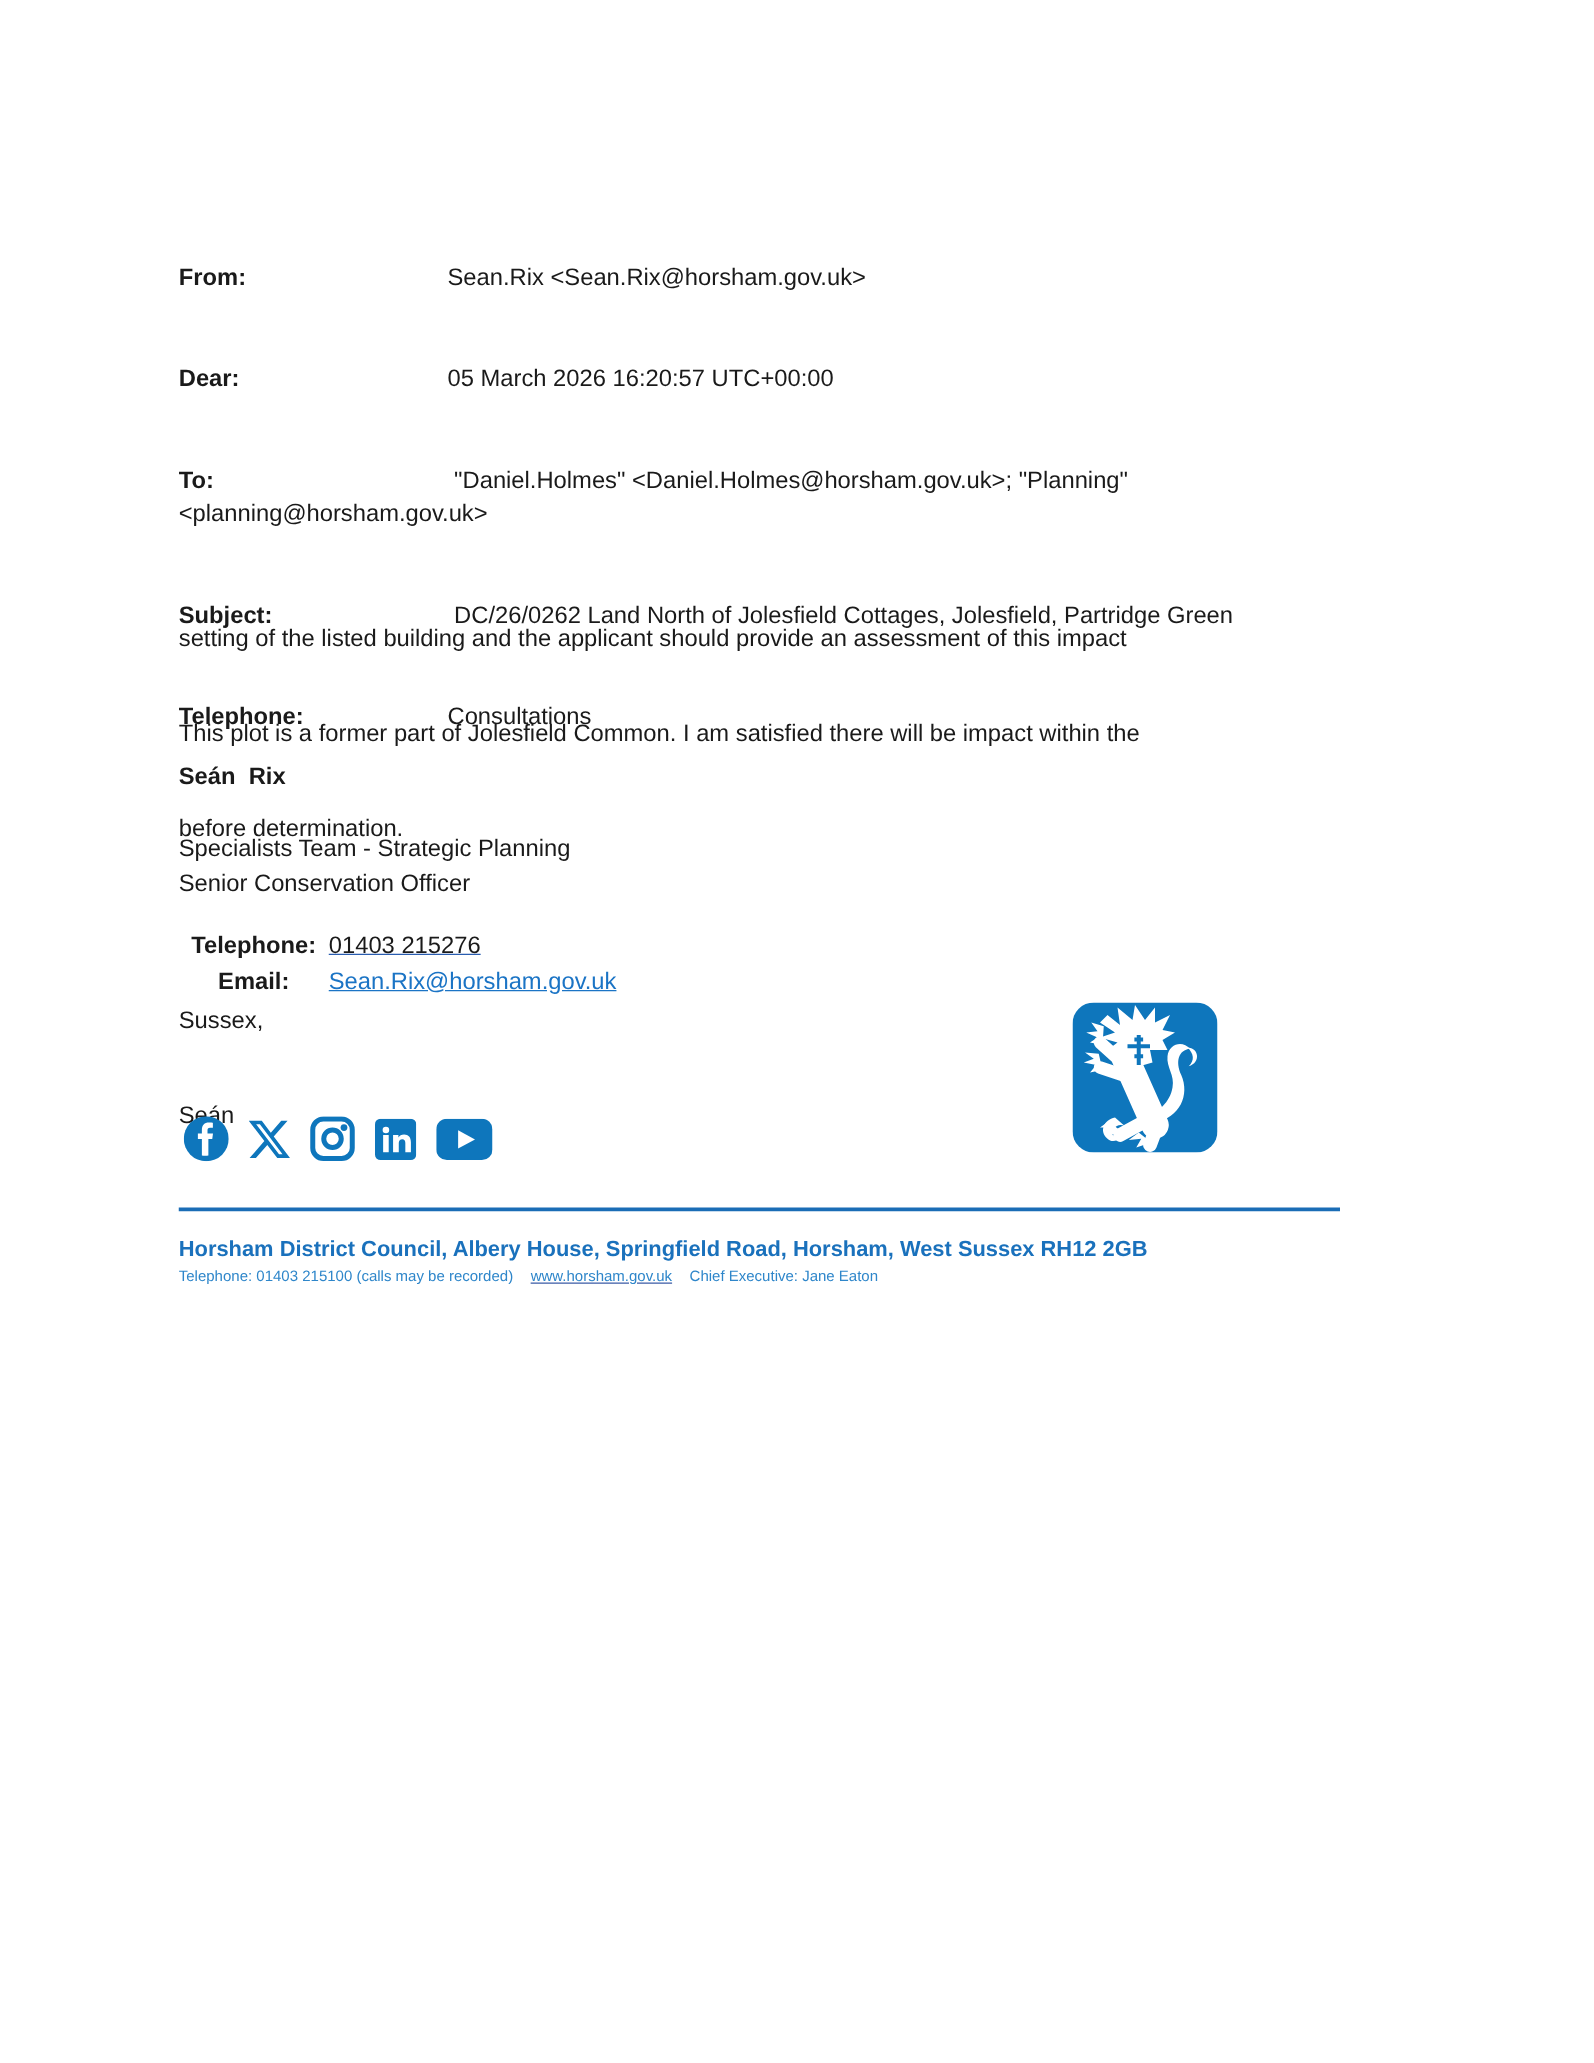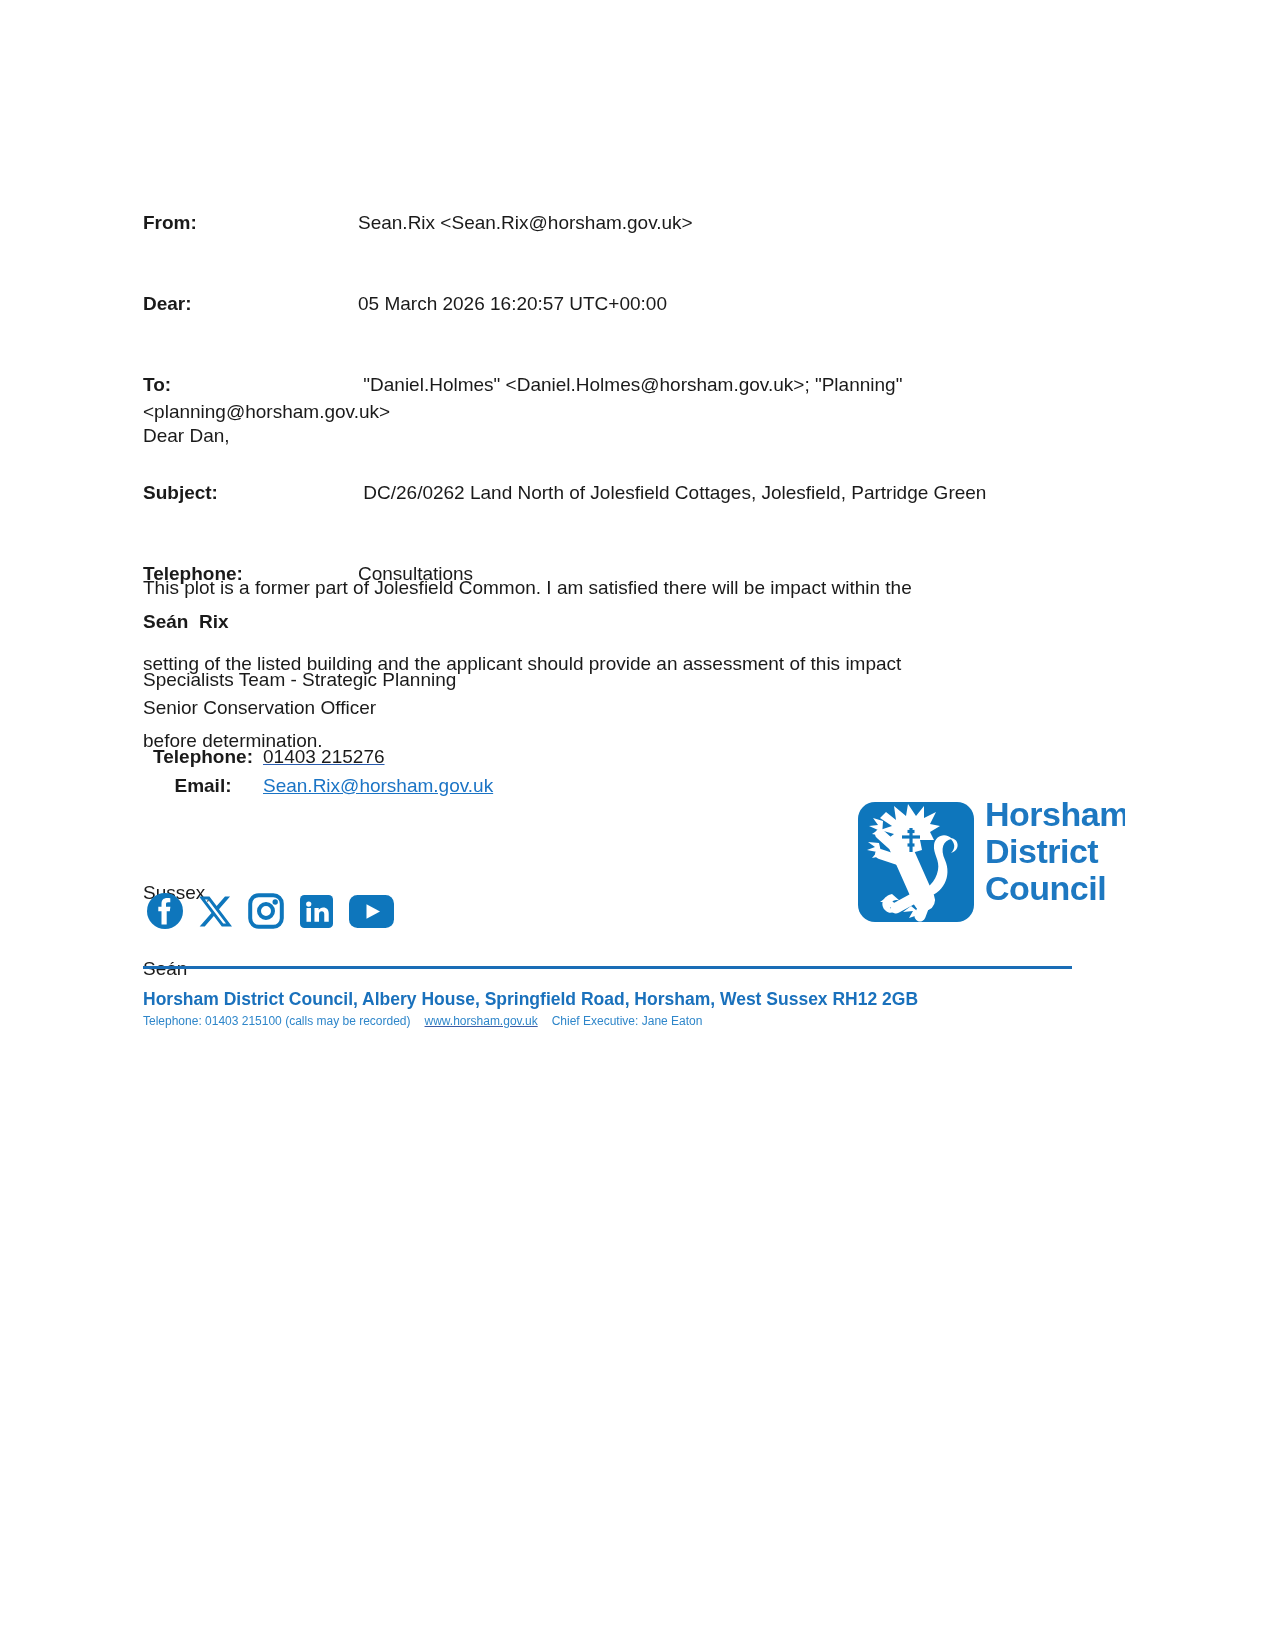--- a/index.html
+++ b/index.html
@@ -107,24 +107,23 @@
 
   <div class="email-headers">
     <div><span class="hdr-label">From:</span><span>Sean.Rix &lt;Sean.Rix@horsham.gov.uk&gt;</span></div>
     <div><span class="hdr-label">Dear:</span><span>05 March 2026 16:20:57 UTC+00:00</span></div>
     <div><span class="hdr-label">To:</span><span> "Daniel.Holmes" &lt;Daniel.Holmes@horsham.gov.uk&gt;; "Planning"</span><br><span>&lt;planning@horsham.gov.uk&gt;</span></div>
     <div><span class="hdr-label">Subject:</span><span> DC/26/0262 Land North of Jolesfield Cottages, Jolesfield, Partridge Green</span></div>
     <div><span class="hdr-label">Telephone:</span><span>Consultations</span></div>
   </div>
 
   <div class="email-body">
-    <div>Dear Dan,</div>
     <div>&nbsp;</div>
+    <div>setting of the listed building and the applicant should provide an assessment of this impact</div>
     <div>This plot is a former part of Jolesfield Common. I am satisfied there will be impact within the</div>
-    <div>setting of the listed building and the applicant should provide an assessment of this impact</div>
     <div>before determination.</div>
     <div>&nbsp;</div>
     <div>Sussex,</div>
     <div>Seán</div>
   </div>
 
   <div class="sig-name">Seán  Rix</div>
 
   <div class="sig-title">
     <div>Specialists Team - Strategic Planning</div>
@@ -186,25 +185,20 @@
         <path d="M34 92 c-9 2 -13 11 -6 17 c3 3 8 2 10 -1 c-5 1 -8 -3 -5 -7 c2 -3 6 -4 9 -2 Z" fill="#ffffff"></path>
 
         <g stroke="var(--brand-blue)" stroke-width="3.2">
           <line x1="53" y1="26" x2="53" y2="50"></line>
           <line x1="44" y1="35" x2="62" y2="35"></line>
           <line x1="49.5" y1="29.5" x2="56.5" y2="29.5"></line>
           <line x1="49.5" y1="43" x2="56.5" y2="43"></line>
         </g>
       </g>
     </svg>
-    <div class="logo-text">
-      <div>Horsham</div>
-      <div>District</div>
-      <div>Council</div>
-    </div>
   </div>
 
   <div class="divider"></div>
 
   <div class="footer-address">Horsham District Council, Albery House, Springfield Road, Horsham, West Sussex RH12 2GB</div>
 
   <div class="footer-info"><span>Telephone: 01403 215100 (calls may be recorded)</span><span class="gap-sm"></span><span class="footer-website">www.horsham.gov.uk</span><span class="gap-sm"></span><span>Chief Executive: Jane Eaton</span></div>
 
 </div>
 

